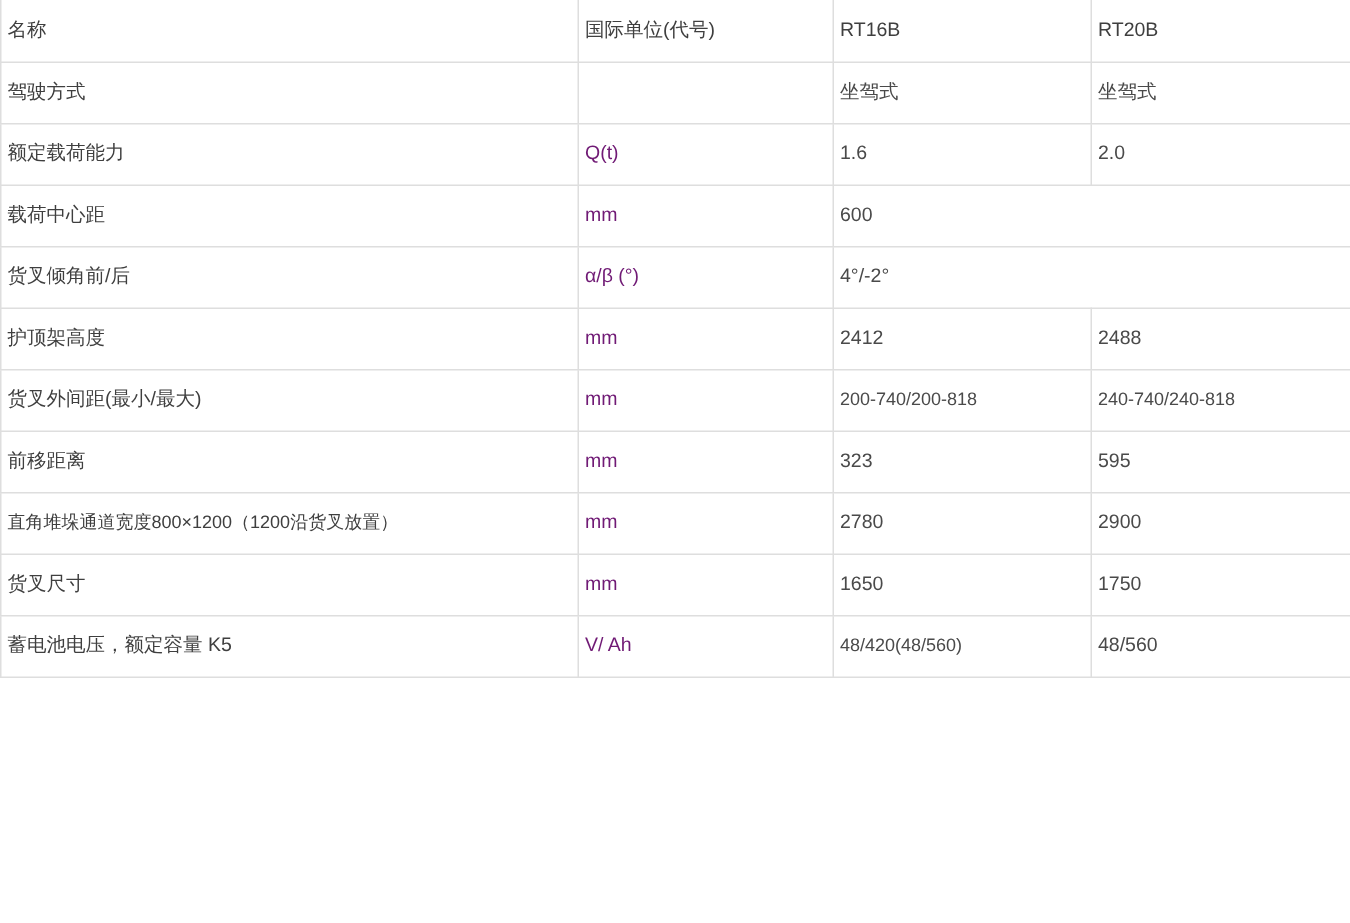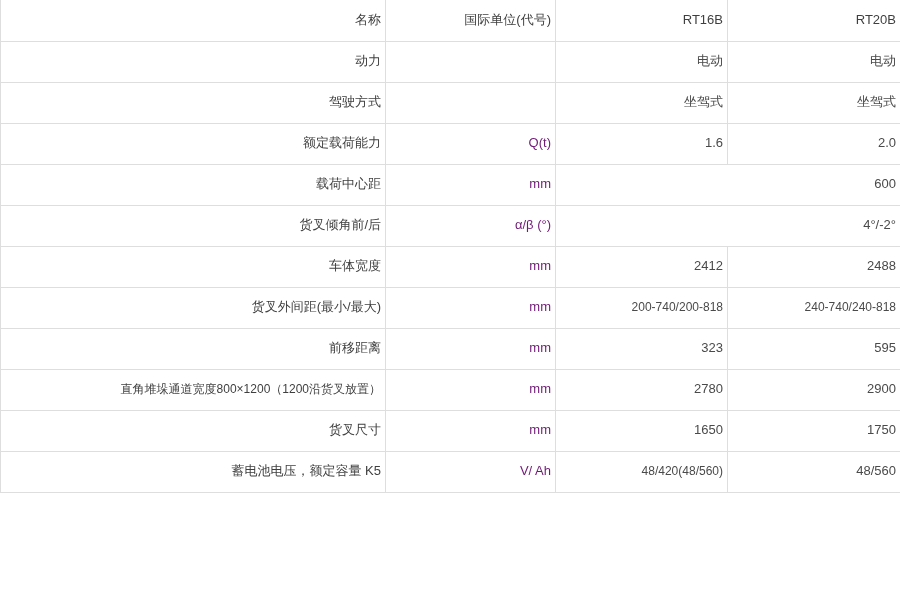--- a/index.html
+++ b/index.html
@@ -15,21 +15,21 @@
     width: 900px;
     border-collapse: collapse;
     table-layout: fixed;
   }
   #spec-table col.c0 { width: 385px; }
   #spec-table col.c1 { width: 170px; }
   #spec-table col.c2 { width: 172px; }
   #spec-table col.c3 { width: 173px; }
   #spec-table td {
     border: 1px solid #dedede;
-    text-align: right;
+    text-align: left;
     vertical-align: middle;
     height: 41px;
     color: #444444;
     font-size: 13px;
     padding: 2px 4px;
     line-height: 1.3;
     white-space: nowrap;
     overflow: hidden;
   }
   #spec-table tr:first-child td {
@@ -61,26 +61,20 @@
       <col class="c2">
       <col class="c3">
   </colgroup>
   <tbody>
     <tr class="head">
       <td class="label">名称</td>
       <td class="unit">国际单位(代号)</td>
       <td class="val">RT16B</td>
       <td class="val">RT20B</td>
     </tr>
-  <tr>
-        <td class="label">动力</td>
-        <td class="unit"></td>
-        <td class="val">电动</td>
-        <td class="val">电动</td>
-      </tr>
       <tr>
         <td class="label">驾驶方式</td>
         <td class="unit"></td>
         <td class="val">坐驾式</td>
         <td class="val">坐驾式</td>
       </tr>
       <tr>
         <td class="label">额定载荷能力</td>
         <td class="unit">Q(t)</td>
         <td class="val">1.6</td>
@@ -90,21 +84,21 @@
         <td class="label">载荷中心距</td>
         <td class="unit">mm</td>
         <td class="val" colspan="2">600</td>
       </tr>
       <tr>
         <td class="label">货叉倾角前/后</td>
         <td class="unit">α/β (°)</td>
         <td class="val" colspan="2">4°/-2°</td>
       </tr>
       <tr>
-        <td class="label">车体宽度</td>
+        <td class="label">护顶架高度</td>
         <td class="unit">mm</td>
         <td class="val">2412</td>
         <td class="val">2488</td>
       </tr>
       <tr>
         <td class="label">货叉外间距(最小/最大)</td>
         <td class="unit">mm</td>
         <td class="val small">200-740/200-818</td>
         <td class="val small">240-740/240-818</td>
       </tr>

